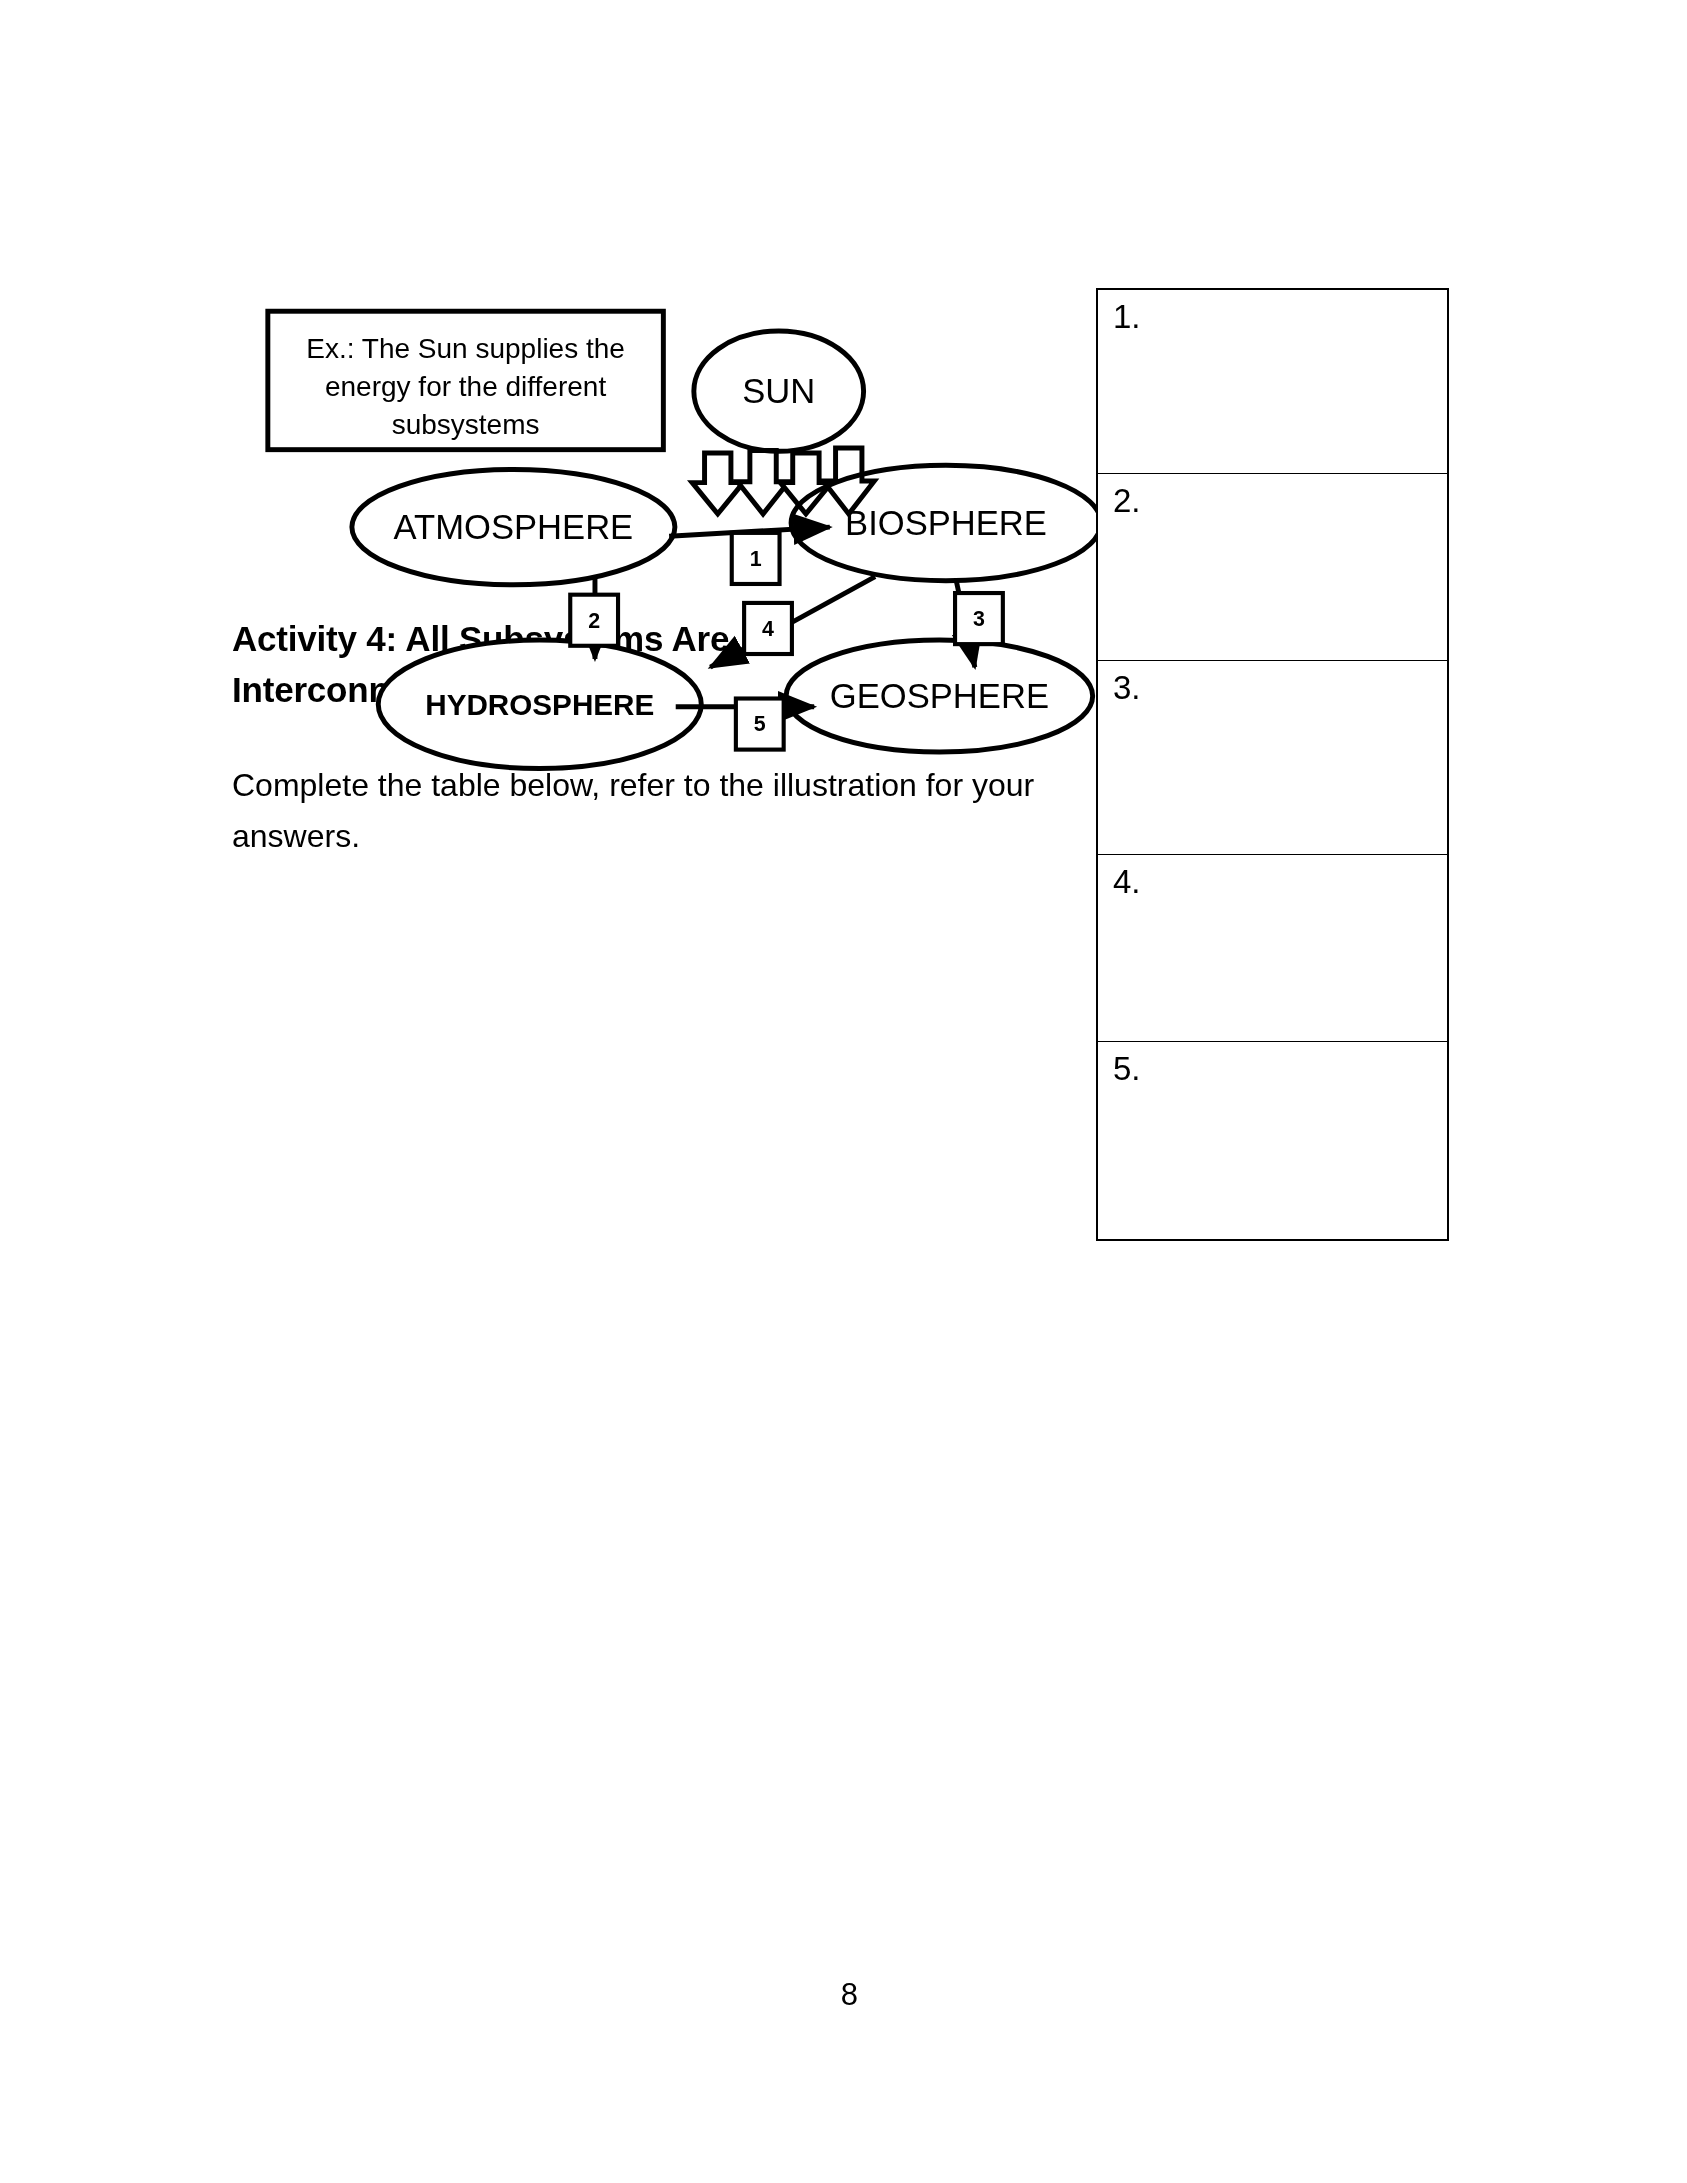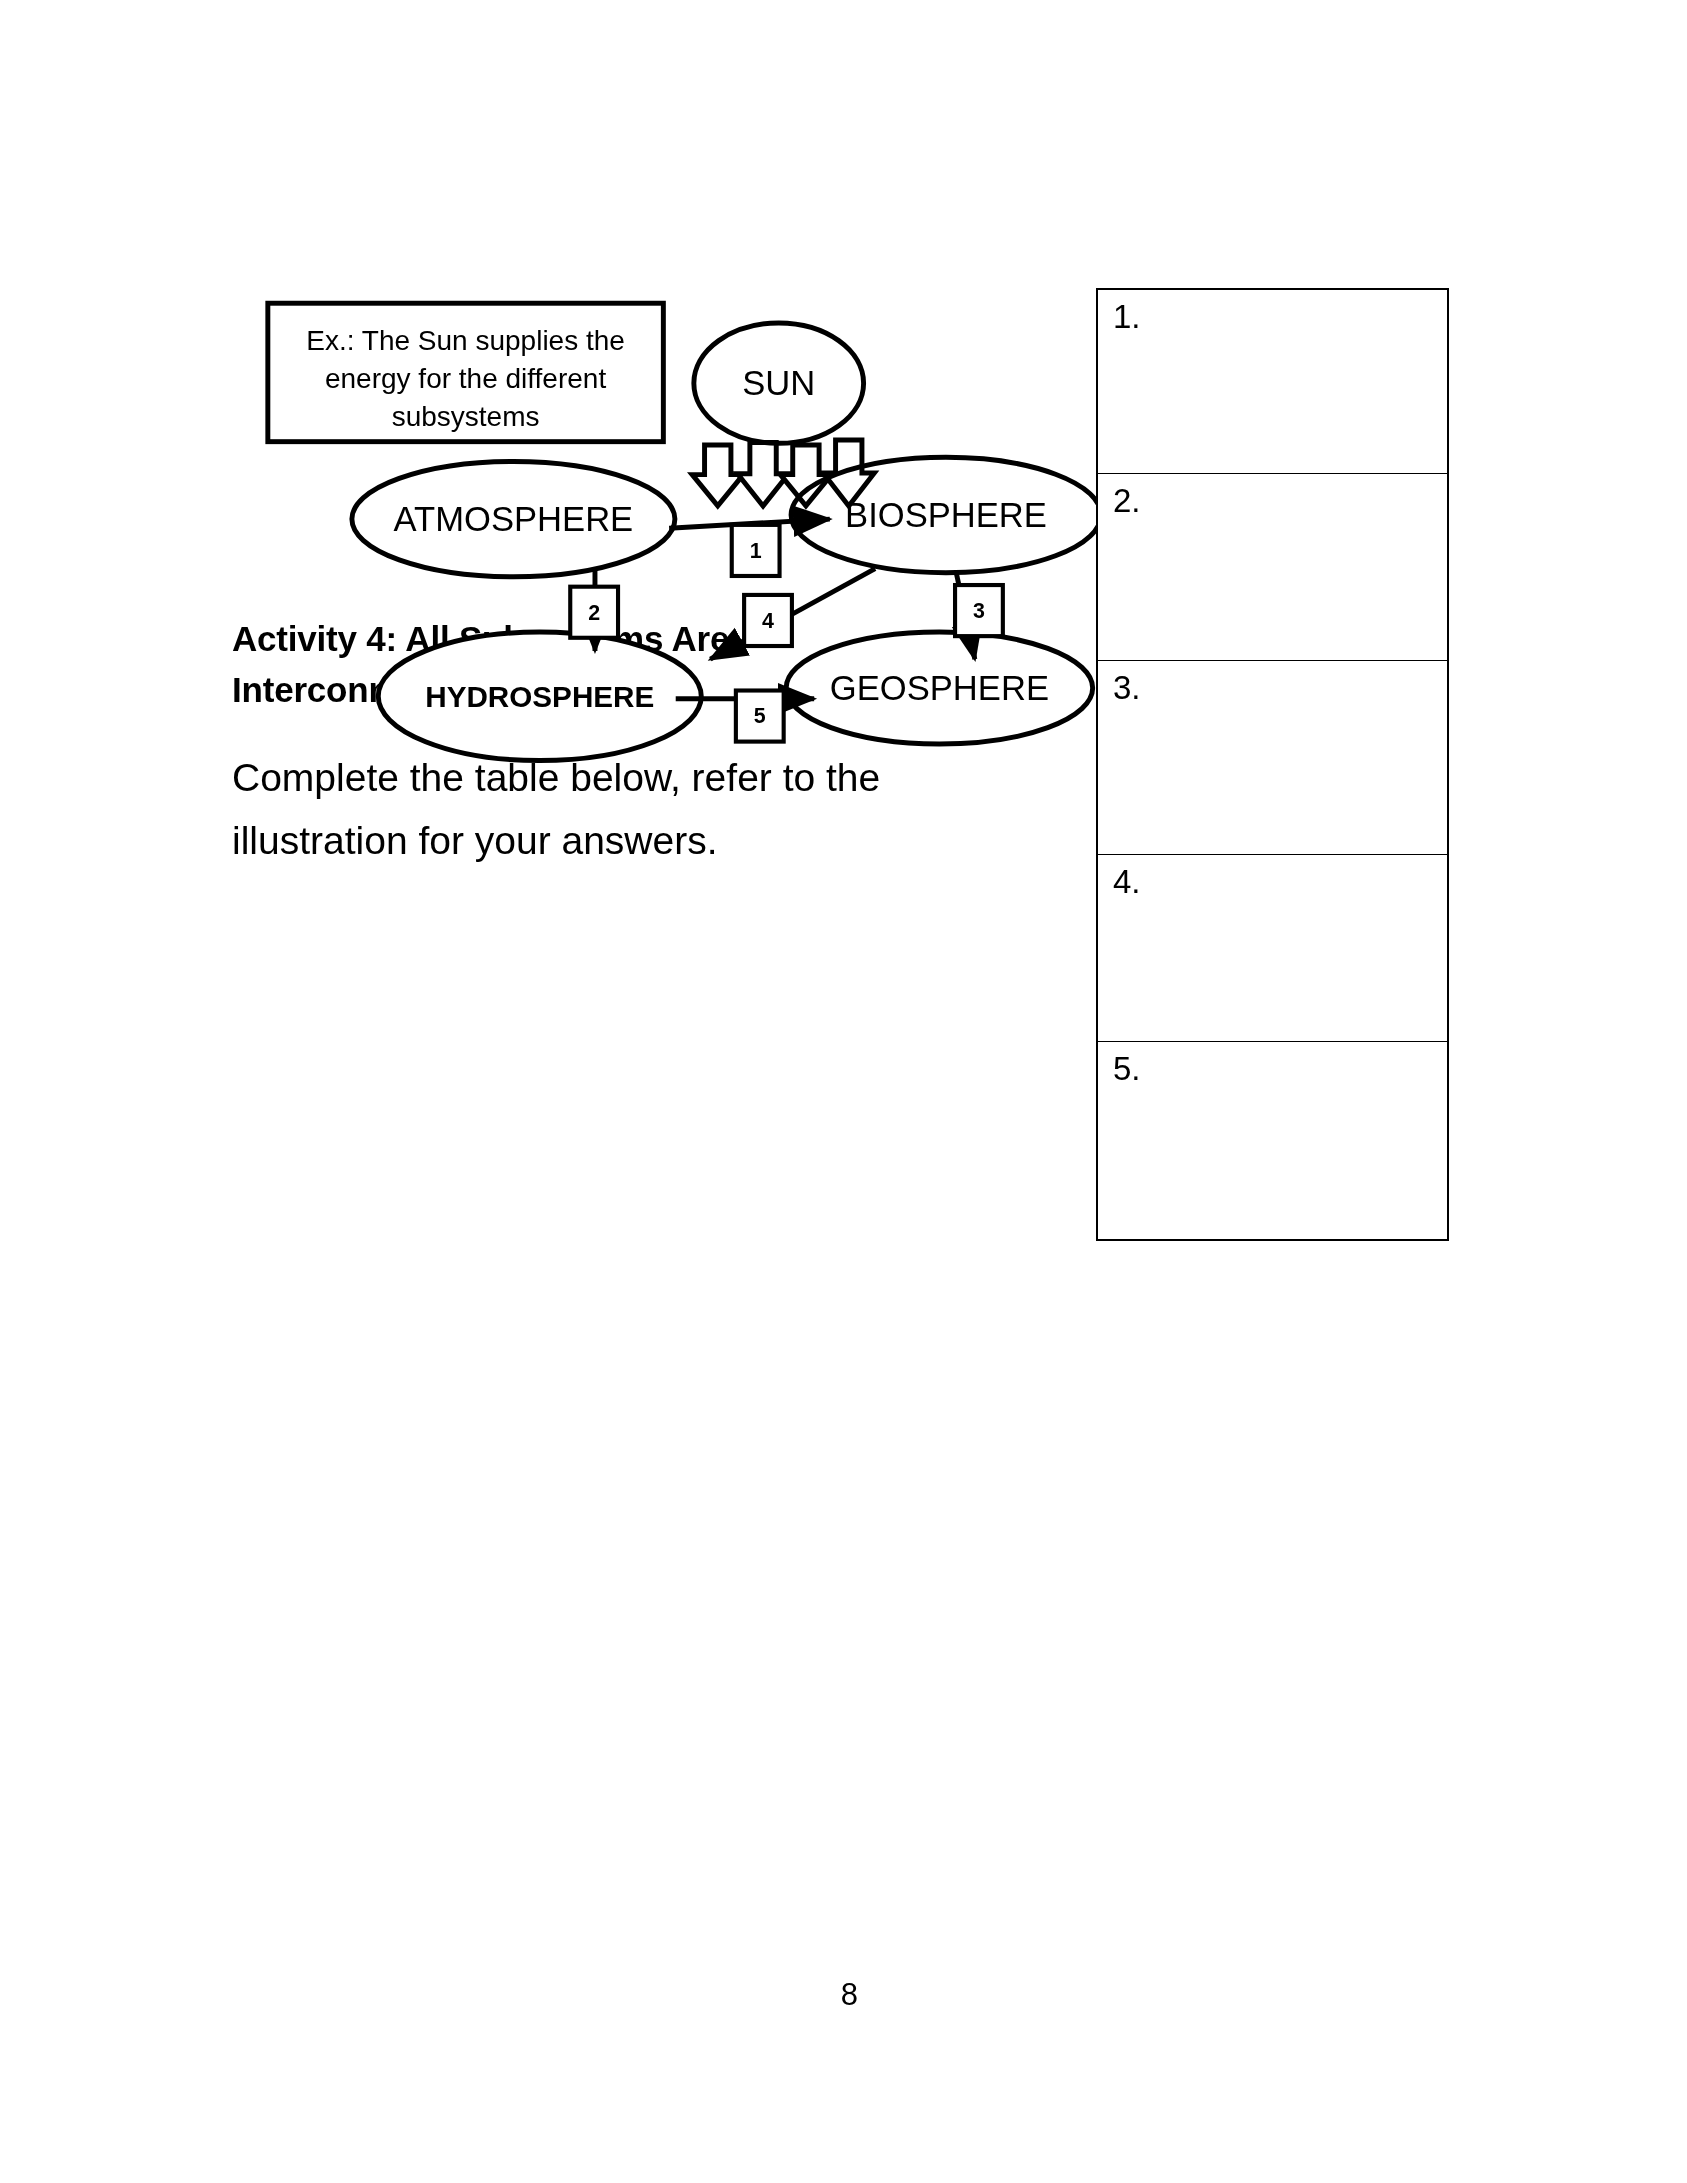--- a/index.html
+++ b/index.html
@@ -20,30 +20,30 @@
     font-weight:bold;
     font-size:35px;
     line-height:1.45;
     color:#000;
     letter-spacing:-0.2px;
     margin:0;
     white-space:pre-line;
   }
   .body-copy{
     font-family:"Liberation Sans",sans-serif;
-    font-size:39px;
+    font-size:32px;
     line-height:1.62;
     color:#000;
-    margin:30px 0 0 0;
+    margin:44px 0 0 0;
     width:832px;
   }
 
   
   .illustration{
-    position:absolute;left:0;top:0;width:1096px;height:824px;
+    position:absolute;left:0;top:8px;width:1096px;height:824px;
     z-index:5;pointer-events:none;
   }
   .illustration svg{display:block;}
 
   
   .answer-table{
     position:absolute;
     left:1096px;top:288px;
     width:353px;height:953px;
     border:2.5px solid #000;

